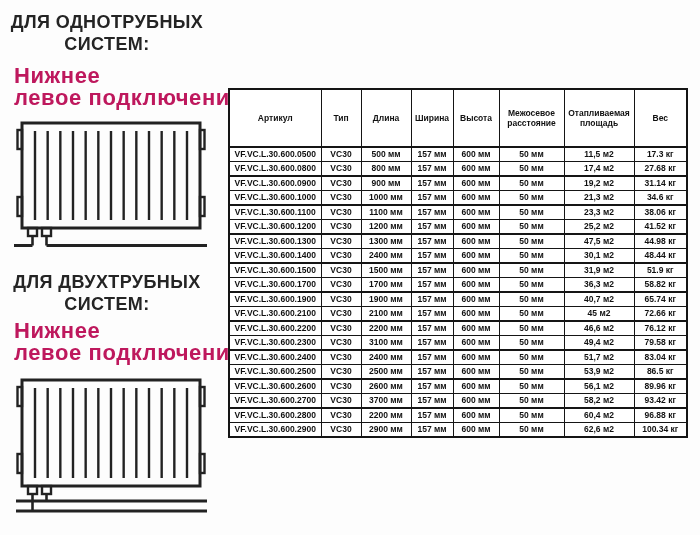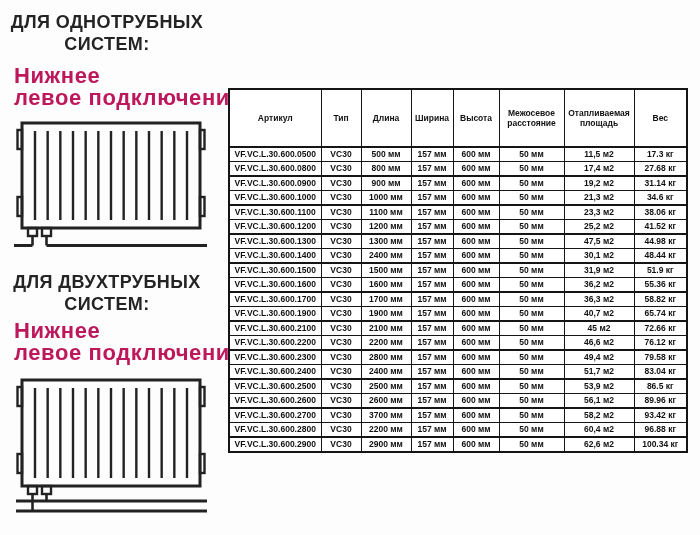--- a/index.html
+++ b/index.html
@@ -256,30 +256,20 @@
           <td>VF.VC.L.30.600.1500</td>
           <td>VC30</td>
           <td>1500 мм</td>
           <td>157 мм</td>
           <td>600 мм</td>
           <td>50 мм</td>
           <td>31,9 м2</td>
           <td>51.9 кг</td>
         </tr>
         <tr>
-          <td>VF.VC.L.30.600.1600</td>
-          <td>VC30</td>
-          <td>1600 мм</td>
-          <td>157 мм</td>
-          <td>600 мм</td>
-          <td>50 мм</td>
-          <td>36,2 м2</td>
-          <td>55.36 кг</td>
-        </tr>
-        <tr>
           <td>VF.VC.L.30.600.1700</td>
           <td>VC30</td>
           <td>1700 мм</td>
           <td>157 мм</td>
           <td>600 мм</td>
           <td>50 мм</td>
           <td>36,3 м2</td>
           <td>58.82 кг</td>
         </tr>
         <tr>
@@ -308,21 +298,21 @@
           <td>2200 мм</td>
           <td>157 мм</td>
           <td>600 мм</td>
           <td>50 мм</td>
           <td>46,6 м2</td>
           <td>76.12 кг</td>
         </tr>
         <tr>
           <td>VF.VC.L.30.600.2300</td>
           <td>VC30</td>
-          <td>2800 мм</td>
+          <td>3100 мм</td>
           <td>157 мм</td>
           <td>600 мм</td>
           <td>50 мм</td>
           <td>49,4 м2</td>
           <td>79.58 кг</td>
         </tr>
         <tr>
           <td>VF.VC.L.30.600.2400</td>
           <td>VC30</td>
           <td>2400 мм</td>

